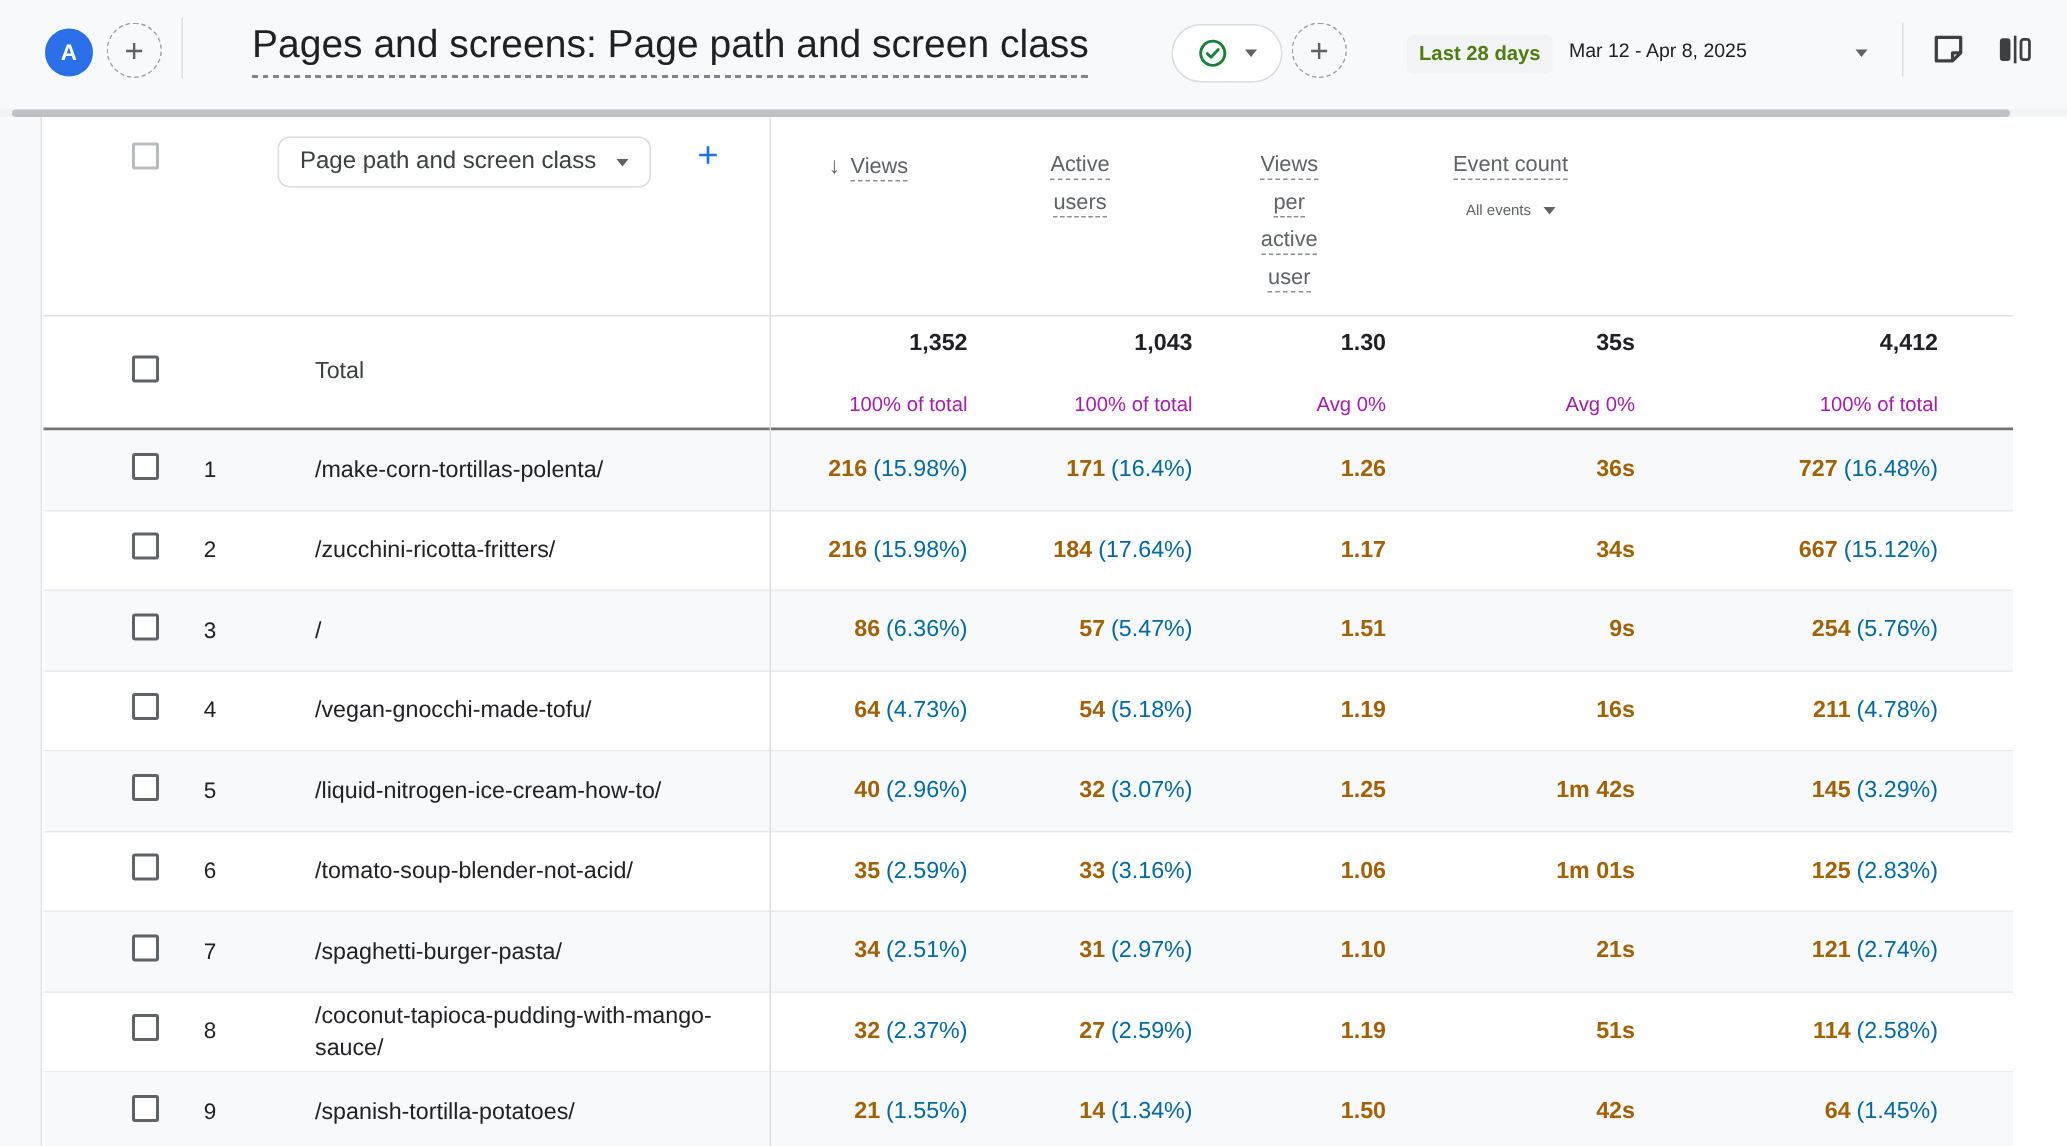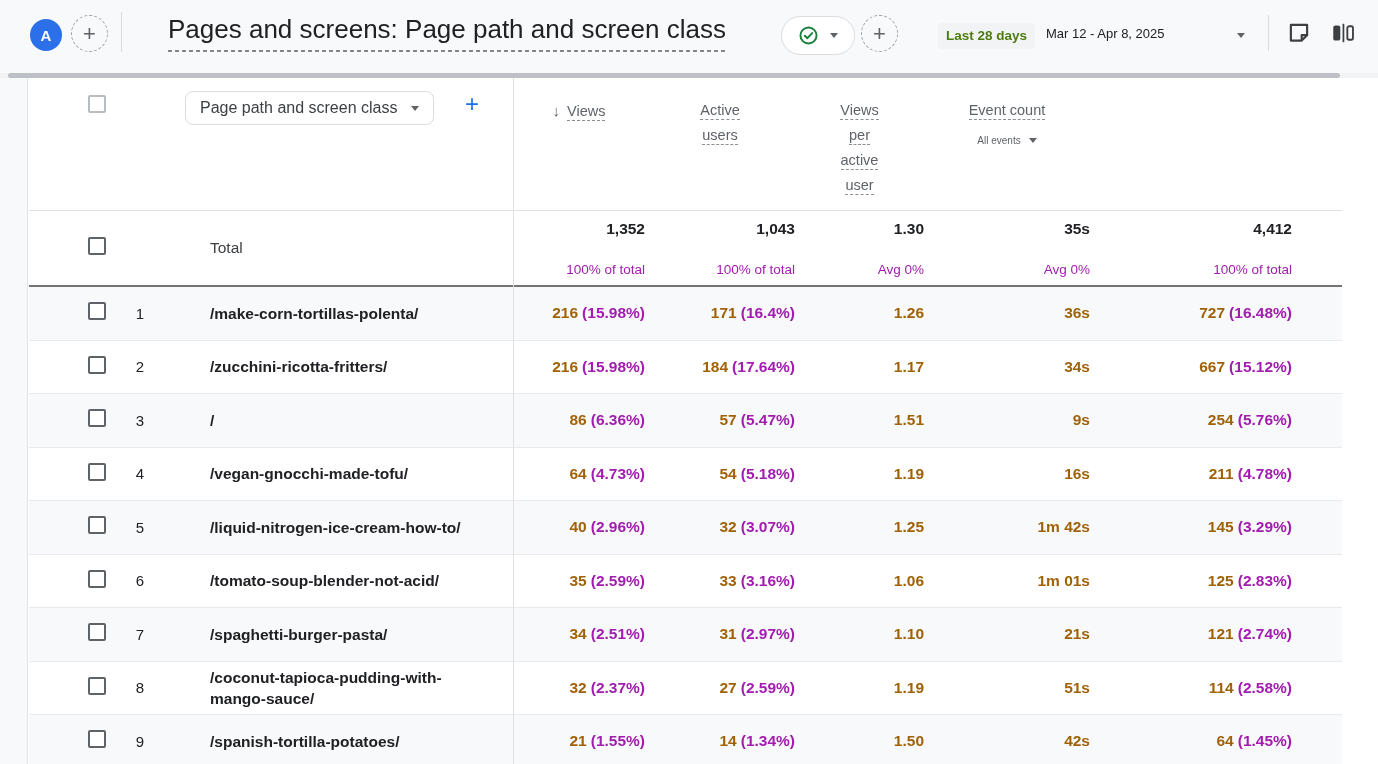--- a/index.html
+++ b/index.html
@@ -64,24 +64,24 @@
   .hcol { text-align:center; font-size:14.5px; color:#5f6368; line-height:25px; cursor:pointer; }
   .hline { display:block; }
   .dash { border-bottom:1px dashed #8a8f94; padding-bottom:1px; }
   .sort-arrow { font-size:15px; color:#5f6368; margin-right:7px; }
   .events-filter { margin-top:5px; font-size:10px; color:#5f6368; display:inline-flex; align-items:center; gap:8px; cursor:pointer; }
 
   
   .trow { display:grid; grid-template-columns:77px 68px 339px 132px 150px 129px 166px 202px 50px; align-items:center; }
   .c-check { padding-left:59px; }
   .c-num  { text-align:center; font-size:15px; color:#202124; }
-  .c-path { padding-left:36px; padding-right:26px; font-size:15.5px; font-weight:700; line-height:21px; color:#202124; }
+  .c-path { padding-left:36px; padding-right:26px; font-size:15.5px; font-weight:400; line-height:21px; color:#202124; }
   .c-metric { text-align:right; font-size:15.5px; }
   .val { color:#a16207; font-weight:600; }
-  .pct { color:#a21caf; margin-left:4px; font-weight:700; }
+  .pct { color:#0369a1; margin-left:4px; font-weight:400; }
 
   
   .total-row { height:76px; border-bottom:2px solid #737373; }
   .total-label { padding-left:36px; font-size:15.5px; font-weight:400; color:#3c4043; }
   .tval { font-size:15.5px; font-weight:700; color:#202124; }
   .tsub { font-size:13.5px; color:#a21caf; margin-top:24px; }
 
   
   .drow { height:53.5px; border-bottom:1px solid #e8eaed; }
   .drow.odd { background:#f8f9fa; }

